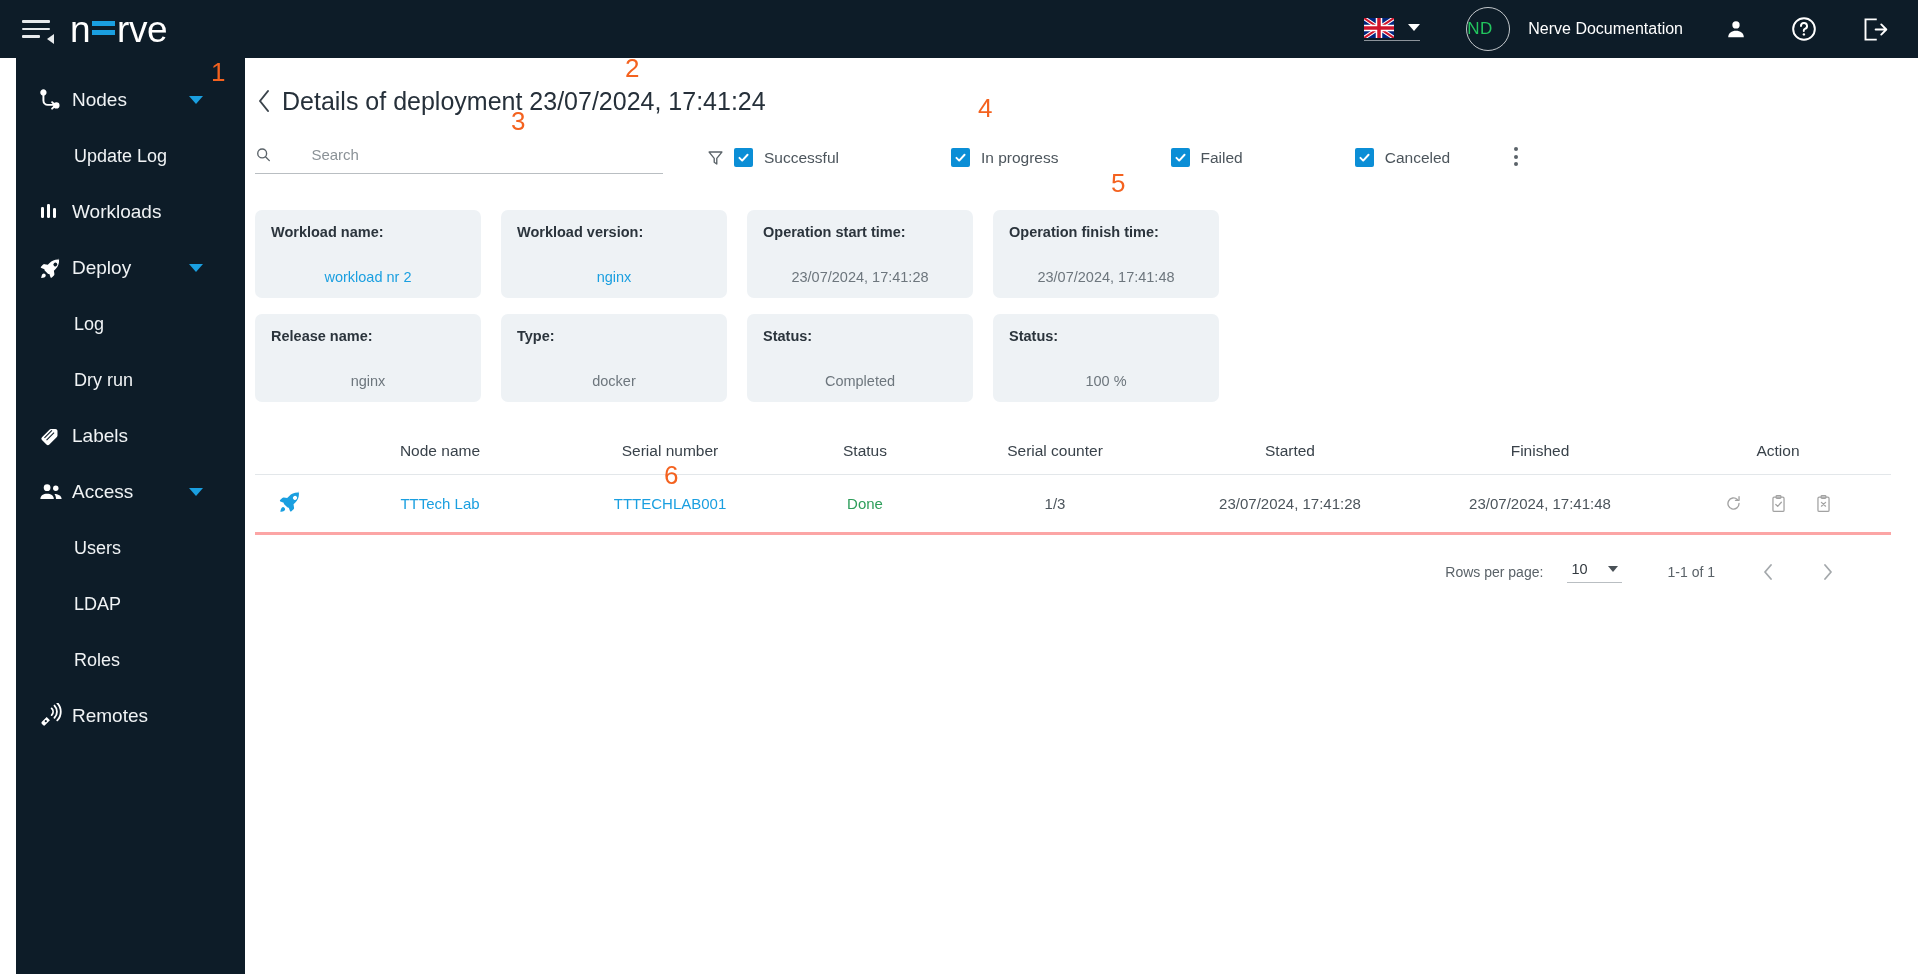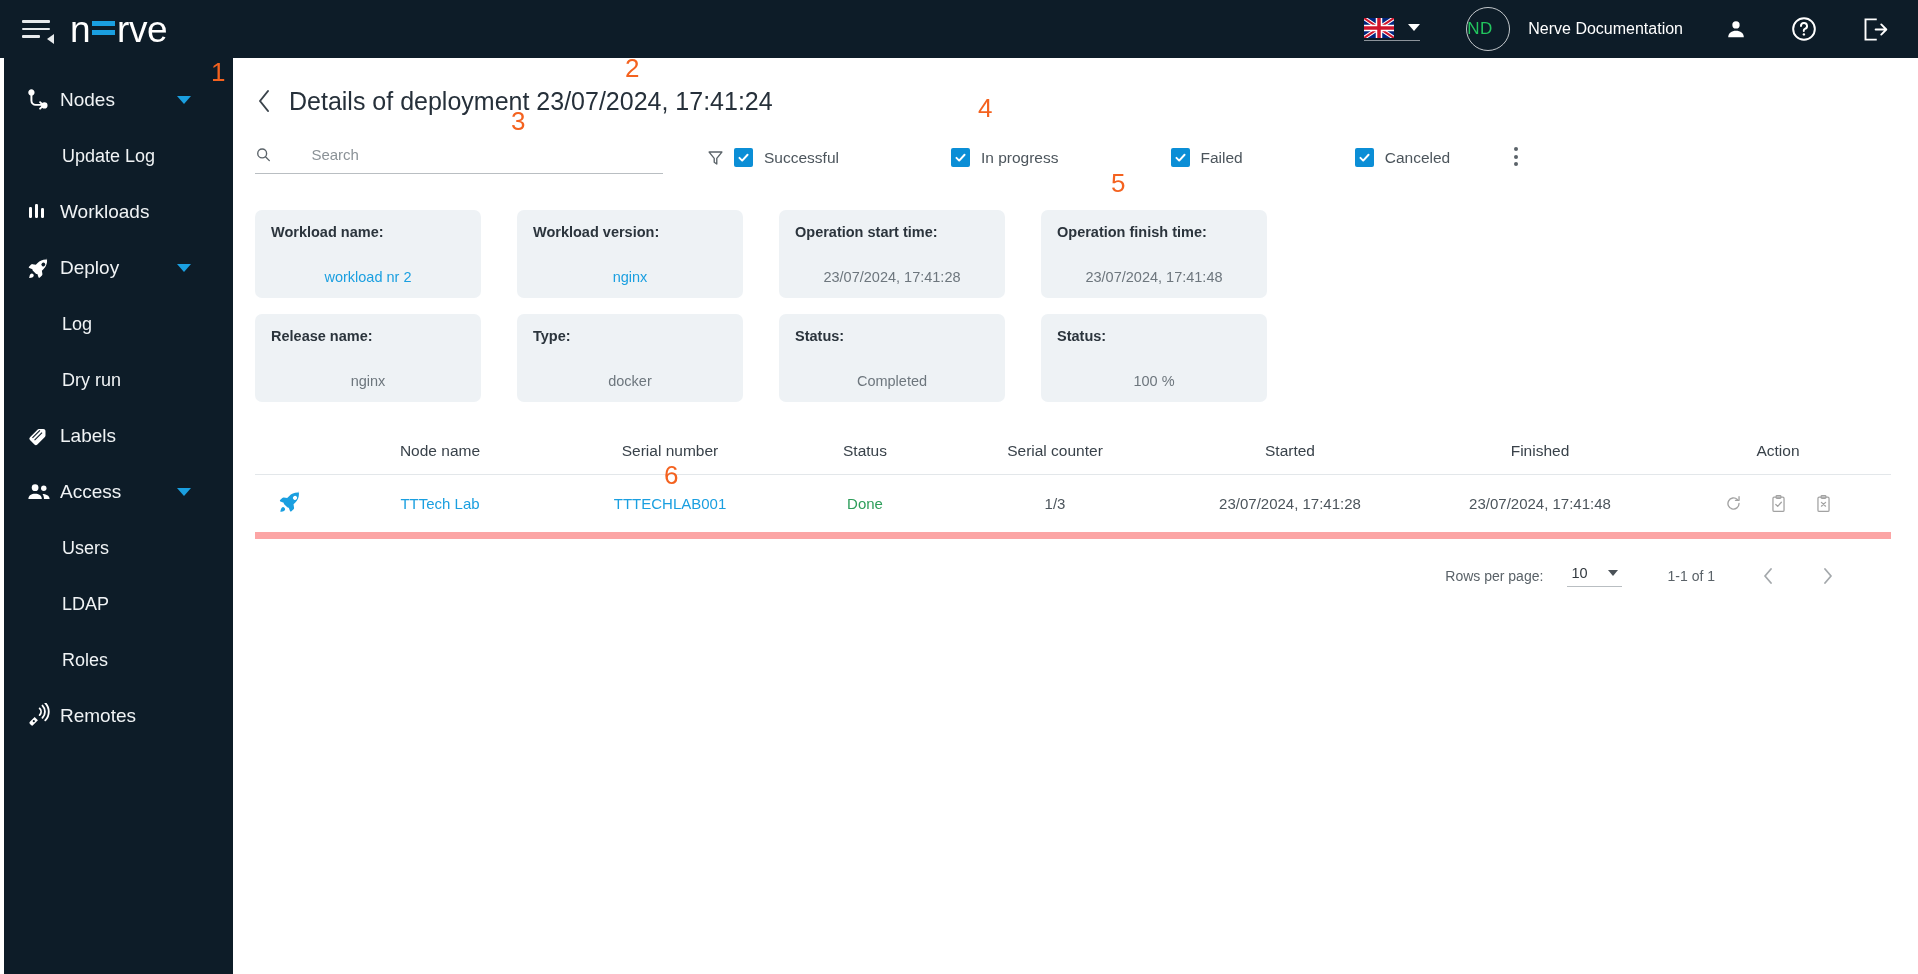--- a/index.html
+++ b/index.html
@@ -58,21 +58,21 @@
     border: 1.5px solid #c3c8cc; color: #22c55e;
     display: flex; align-items: center; justify-content: flex-start;
     font-size: 17px; letter-spacing: .5px; margin-right: 18px;
   }
   .username { color: #ffffff; font-size: 16px; margin-right: 42px; white-space: nowrap; }
   .ticon { margin-right: 44px; display: flex; align-items: center; cursor: pointer; }
   .ticon.last { margin-right: 30px; }
 
   
   .sidebar {
-    position: absolute; top: 58px; left: 4px;
+    position: absolute; top: 58px; left: 16px;
     width: 229px; height: 916px;
     background: #0d1c28;
     padding-top: 14px;
     z-index: 10;
   }
   .navrow {
     display: flex; align-items: center;
     height: 56px; padding-left: 22px; cursor: pointer;
     color: #e9edf0;
   }
@@ -85,21 +85,21 @@
     width: 0; height: 0;
     border-left: 7px solid transparent; border-right: 7px solid transparent;
     border-top: 8px solid #1a9fe0;
   }
 
   
   .main { position: absolute; top: 58px; left: 229px; width: 1689px; height: 916px; background: #fff; }
 
   .titlerow { display: flex; align-items: center; padding: 26px 0 0 26px; }
   .backarrow { width: 26px; height: 34px; display: flex; align-items: center; cursor: pointer; }
-  .ptitle { font-size: 25px; color: #26303a; margin-left: 8px; white-space: nowrap; }
+  .ptitle { font-size: 25px; color: #26303a; margin-left: 1px; white-space: nowrap; }
 
   .filterbar { display: flex; align-items: flex-end; padding: 18px 0 0 26px; height: 56px; }
   .searchwrap {
     width: 408px; display: flex; align-items: center; gap: 12px;
     border-bottom: 1px solid #b9bec2; padding-bottom: 9px;
   }
   .searchwrap input {
     border: none; outline: none; font-size: 15px; color: #5e6binvalid;
     color: #5e666d; background: transparent; width: 100%;
     font-family: "Liberation Sans", sans-serif;
@@ -114,41 +114,41 @@
   .cbox {
     width: 19px; height: 19px; border-radius: 2px;
     background: #0b8ed6; display: flex; align-items: center; justify-content: center;
   }
   .cblabel { font-size: 15.5px; color: #4c555c; white-space: nowrap; }
   .kebab { margin-left: 64px; display: flex; flex-direction: column; gap: 3.5px; cursor: pointer; padding-bottom: 2px; }
   .kebab i { width: 4px; height: 4px; border-radius: 50%; background: #5b6369; display: block; }
 
   
   .cards { padding: 36px 0 0 26px; }
-  .cardrow { display: flex; gap: 36px; }
+  .cardrow { display: flex; gap: 20px; }
   .cardrow + .cardrow { margin-top: 16px; }
   .card {
     width: 226px; height: 88px;
     background: #eef2f5; border-radius: 7px;
     padding: 14px 16px 0 16px;
     display: flex; flex-direction: column;
   }
   .card .clabel { font-size: 14.5px; font-weight: bold; color: #2b343c; }
   .card .cvalue { margin-top: auto; margin-bottom: 13px; text-align: center; font-size: 14.5px; }
   .card .cvalue.link { color: #1a9fe0; }
   .card .cvalue.muted { color: #6d767d; }
 
   
   .tablewrap { margin: 40px 0 0 26px; width: 1636px; }
   table { width: 100%; border-collapse: collapse; }
   thead th {
     font-size: 15.5px; font-weight: normal; color: #39424a;
     padding-bottom: 14px; text-align: center; white-space: nowrap;
   }
-  tbody tr { border-top: 1px solid #e3e7ea; border-bottom: 7px solid #fca5a5; }
+  tbody tr { border-top: 1px solid #e3e7ea; border-bottom: 3px solid #fca5a5; }
   tbody td { padding: 14px 0; font-size: 15px; color: #4c555c; text-align: center; }
   td.blue, th.blue { color: #1a9fe0; }
   td.green { color: #2e9e5b; }
   .actions { display: flex; align-items: center; justify-content: center; gap: 26px; }
   .acticon { opacity: .45; cursor: pointer; display: flex; }
 
   .pager { display: flex; align-items: center; justify-content: flex-end;
            padding: 26px 56px 0 0; gap: 0; }
   .pager .plbl { font-size: 14px; color: #5a6268; }
   .rpp { display: flex; align-items: center; gap: 20px; margin-left: 24px;

